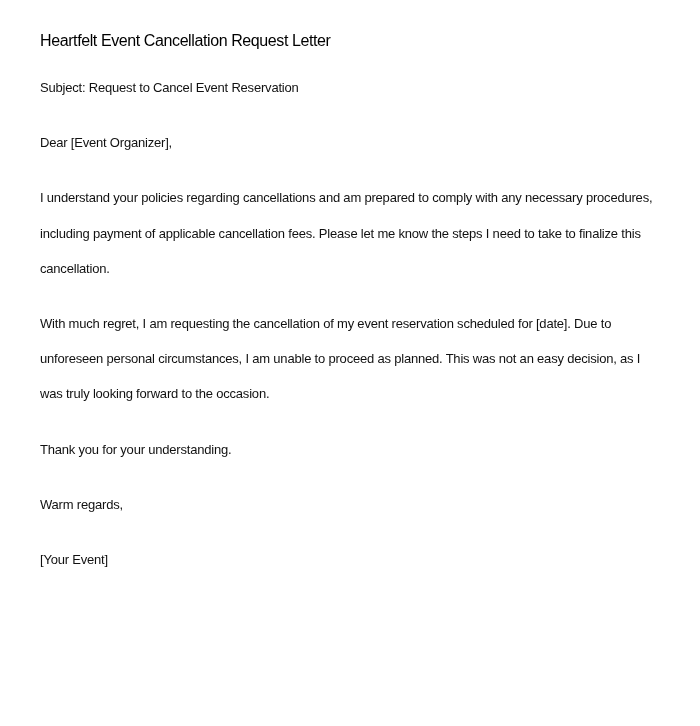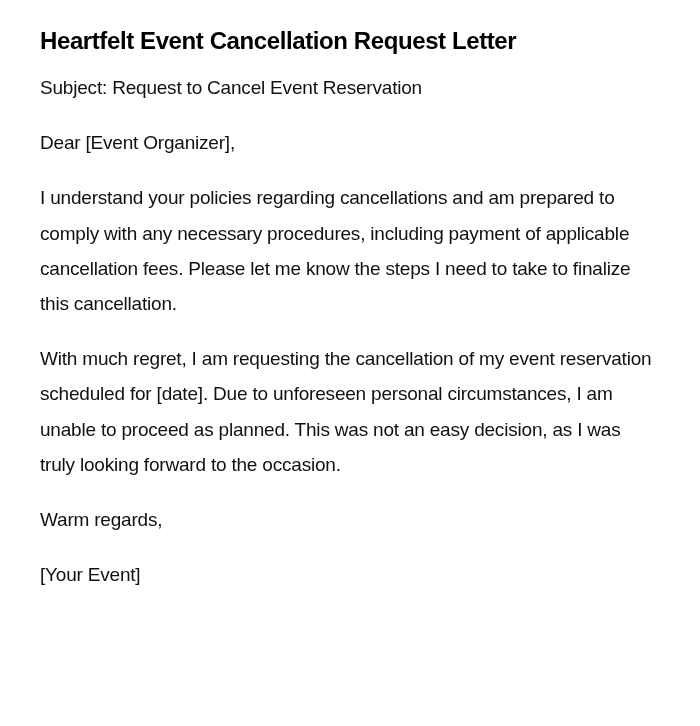--- a/index.html
+++ b/index.html
@@ -12,38 +12,39 @@
       height: 726px;
       overflow: hidden;
       font-family: "Liberation Sans", sans-serif;
       color: #111111;
     }
     .page {
       padding: 24px 40px 0 40px;
     }
     .title {
       font-family: "Liberation Sans", sans-serif;
-      font-weight: bold;
-      font-size: 24px;
+      font-weight: normal;
+      font-size: 16px;
       letter-spacing: -0.4px;
       line-height: 34px;
       margin: 0 0 12px 0;
       color: #000000;
     }
     .para {
-      font-size: 19px;
+      font-size: 13px;
       line-height: 35.2px;
       margin: 4px 0 20px 0;
       letter-spacing: -0.2px;
     }
   </style>
 </head>
 <body>
 
 <div class="page">
   <h1 class="title">Heartfelt Event Cancellation Request Letter</h1>
   <p class="para">Subject: Request to Cancel Event Reservation</p>
   <p class="para">Dear [Event Organizer],</p>
   <p class="para">I understand your policies regarding cancellations and am prepared to comply with any necessary procedures, including payment of applicable cancellation fees. Please let me know the steps I need to take to finalize this cancellation.</p>
   <p class="para">With much regret, I am requesting the cancellation of my event reservation scheduled for [date]. Due to unforeseen personal circumstances, I am unable to proceed as planned. This was not an easy decision, as I was truly looking forward to the occasion.</p>
+  <p class="para">Thank you for your understanding.</p>
   <p class="para">Warm regards,</p>
   <p class="para">[Your Event]</p>
 </div>
 
 </body></html>

